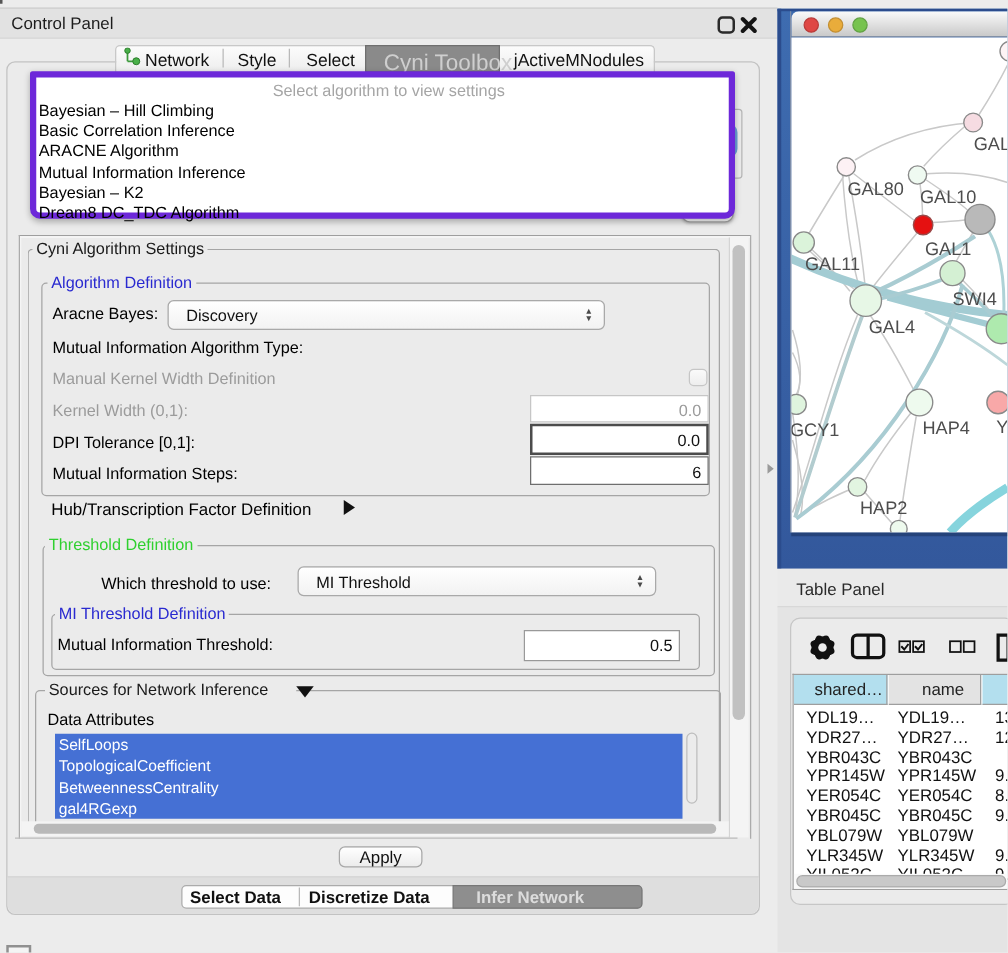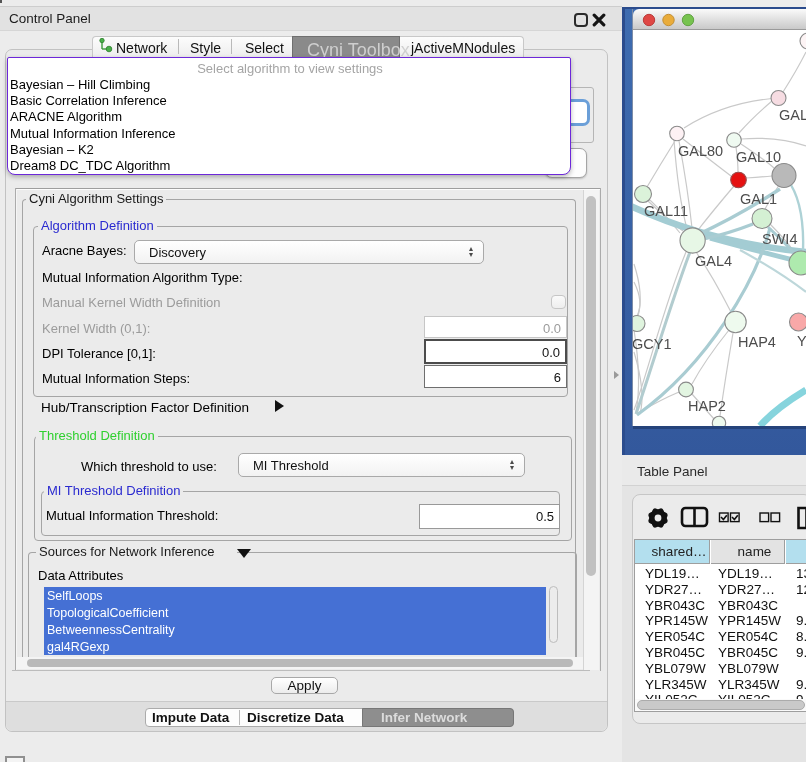--- a/index.html
+++ b/index.html
@@ -91,54 +91,54 @@
       <span class="ctext">MI Threshold</span>
     <span class="spin" style="top:5px">
         <span class="up"></span>
         <span class="dn"></span>
       </span>
     </div>
 
   <div class="fieldset" style="left:41px;top:491px;width:519px;height:45px"></div>
   <div class="grouptitle" style="left:44px;top:484px;color:#2a2ad0">MI Threshold Definition</div>
   <div class="lbl b" style="left:46px;top:508px">Mutual Information Threshold:</div>
-  <div class="tfield" style="left:419px;top:504px;width:141px;height:25px;border:1px solid #999;color:#111">0.5</div>
+  <div class="tfield" style="left:419px;top:504px;width:125px;height:25px;border:1px solid #999;color:#111">0.5</div>
 
   <div class="fieldset" style="left:28px;top:552px;width:549px;height:109px;border-bottom:none"></div>
   <div class="grouptitle" style="left:36px;top:545px;color:#1a1a1a;padding-right:22px">Sources for Network Inference</div>
   <div class="abs" style="left:237px;top:549px;width:0;height:0;border-left:7px solid transparent;border-right:7px solid transparent;border-top:9px solid #111"></div>
   <div class="lbl b" style="left:38px;top:568px">Data Attributes</div>
   <div class="abs" style="left:44px;top:587px;width:502px;height:68px;background:#4570d4"></div>
   <div class="abs" style="left:47px;top:588px;font-size:12.5px;color:#fff;line-height:17px">SelfLoops<br>TopologicalCoefficient<br>BetweennessCentrality<br>gal4RGexp</div>
   <div class="abs" style="left:549px;top:586px;width:9px;height:57px;background:#ececec;border:1px solid #bdbdbd;border-radius:5px"></div>
 
   <div class="abs" style="left:583px;top:190px;width:16px;height:480px;background:#f4f4f4;border-left:1px solid #d4d4d4"></div>
   <div class="abs" style="left:586px;top:196px;width:10px;height:380px;background:#c1c1c1;border-radius:5px"></div>
   <div class="abs" style="left:17px;top:657px;width:566px;height:12px;background:#f4f4f4"></div>
   <div class="abs" style="left:27px;top:659px;width:546px;height:8px;background:#b9b9b9;border-radius:4px"></div>
   <div class="abs" style="left:12px;top:670px;width:578px;height:1px;background:#bcbcbc"></div>
 
   <div class="abs" style="left:271px;top:677px;width:67px;height:17px;background:linear-gradient(#ffffff,#ececec);border:1px solid #a8a8a8;border-radius:5px;font-size:13.5px;color:#111;text-align:center;line-height:15px">Apply</div>
 
   <div class="abs" style="left:6px;top:701px;width:601px;height:30px;background:#dedede;border-top:1px solid #c9c9c9;border-radius:0 0 7px 7px"></div>
   <div class="abs" style="left:145px;top:708px;width:369px;height:19px;background:#fdfdfd;border:1px solid #ababab;border-radius:4px"></div>
   <div class="abs" style="left:362px;top:708px;width:152px;height:19px;background:#8e8e8e;border:1px solid #777;border-radius:0 4px 4px 0"></div>
-  <div class="abs" style="left:152px;top:710px;font-size:13.5px;font-weight:bold;color:#111">Impute Data</div>
+  <div class="abs" style="left:152px;top:710px;font-size:13.5px;font-weight:bold;color:#111">Select Data</div>
   <div class="abs" style="left:239px;top:710px;width:1px;height:15px;background:#b9b9b9"></div>
   <div class="abs" style="left:247px;top:710px;font-size:13.5px;font-weight:bold;color:#111">Discretize Data</div>
   <div class="abs" style="left:381px;top:710px;font-size:13.5px;font-weight:bold;color:#dcdcdc">Infer Network</div>
 
   <div class="abs" style="left:5px;top:756px;width:20px;height:12px;background:#f4f4f4;border:2px solid #909090"></div>
 
   <div class="abs" style="left:0;top:0;width:2px;height:3px;background:#555"></div>
 
   <div class="abs" style="left:614px;top:371px;width:0;height:0;border-top:4px solid transparent;border-bottom:4px solid transparent;border-left:5px solid #9a9a9a"></div>
 </div>
 
-<div class="abs" style="left:7px;top:57px;width:564px;height:118px;background:#fff;border:1px solid #6d28d9;border-radius:2px 2px 8px 8px;box-shadow:0 2px 5px rgba(0,0,0,.28);z-index:50">
+<div class="abs" style="left:24px;top:57px;width:564px;height:118px;background:#fff;border:5px solid #6d28d9;border-radius:2px 2px 8px 8px;box-shadow:0 2px 5px rgba(0,0,0,.28);z-index:50">
   <div class="abs" style="left:0;top:3px;width:564px;text-align:center;font-size:13px;color:#a5a5a5">Select algorithm to view settings</div>
   <div class="abs" style="left:2px;top:19px;font-size:13px;color:#000;line-height:16.2px">
     Bayesian – Hill Climbing<br>
     Basic Correlation Inference<br>
     <span class="b">ARACNE Algorithm</span><br>
     Mutual Information Inference<br>
     Bayesian – K2<br>
     Dream8 DC_TDC Algorithm
   </div>
 </div>

